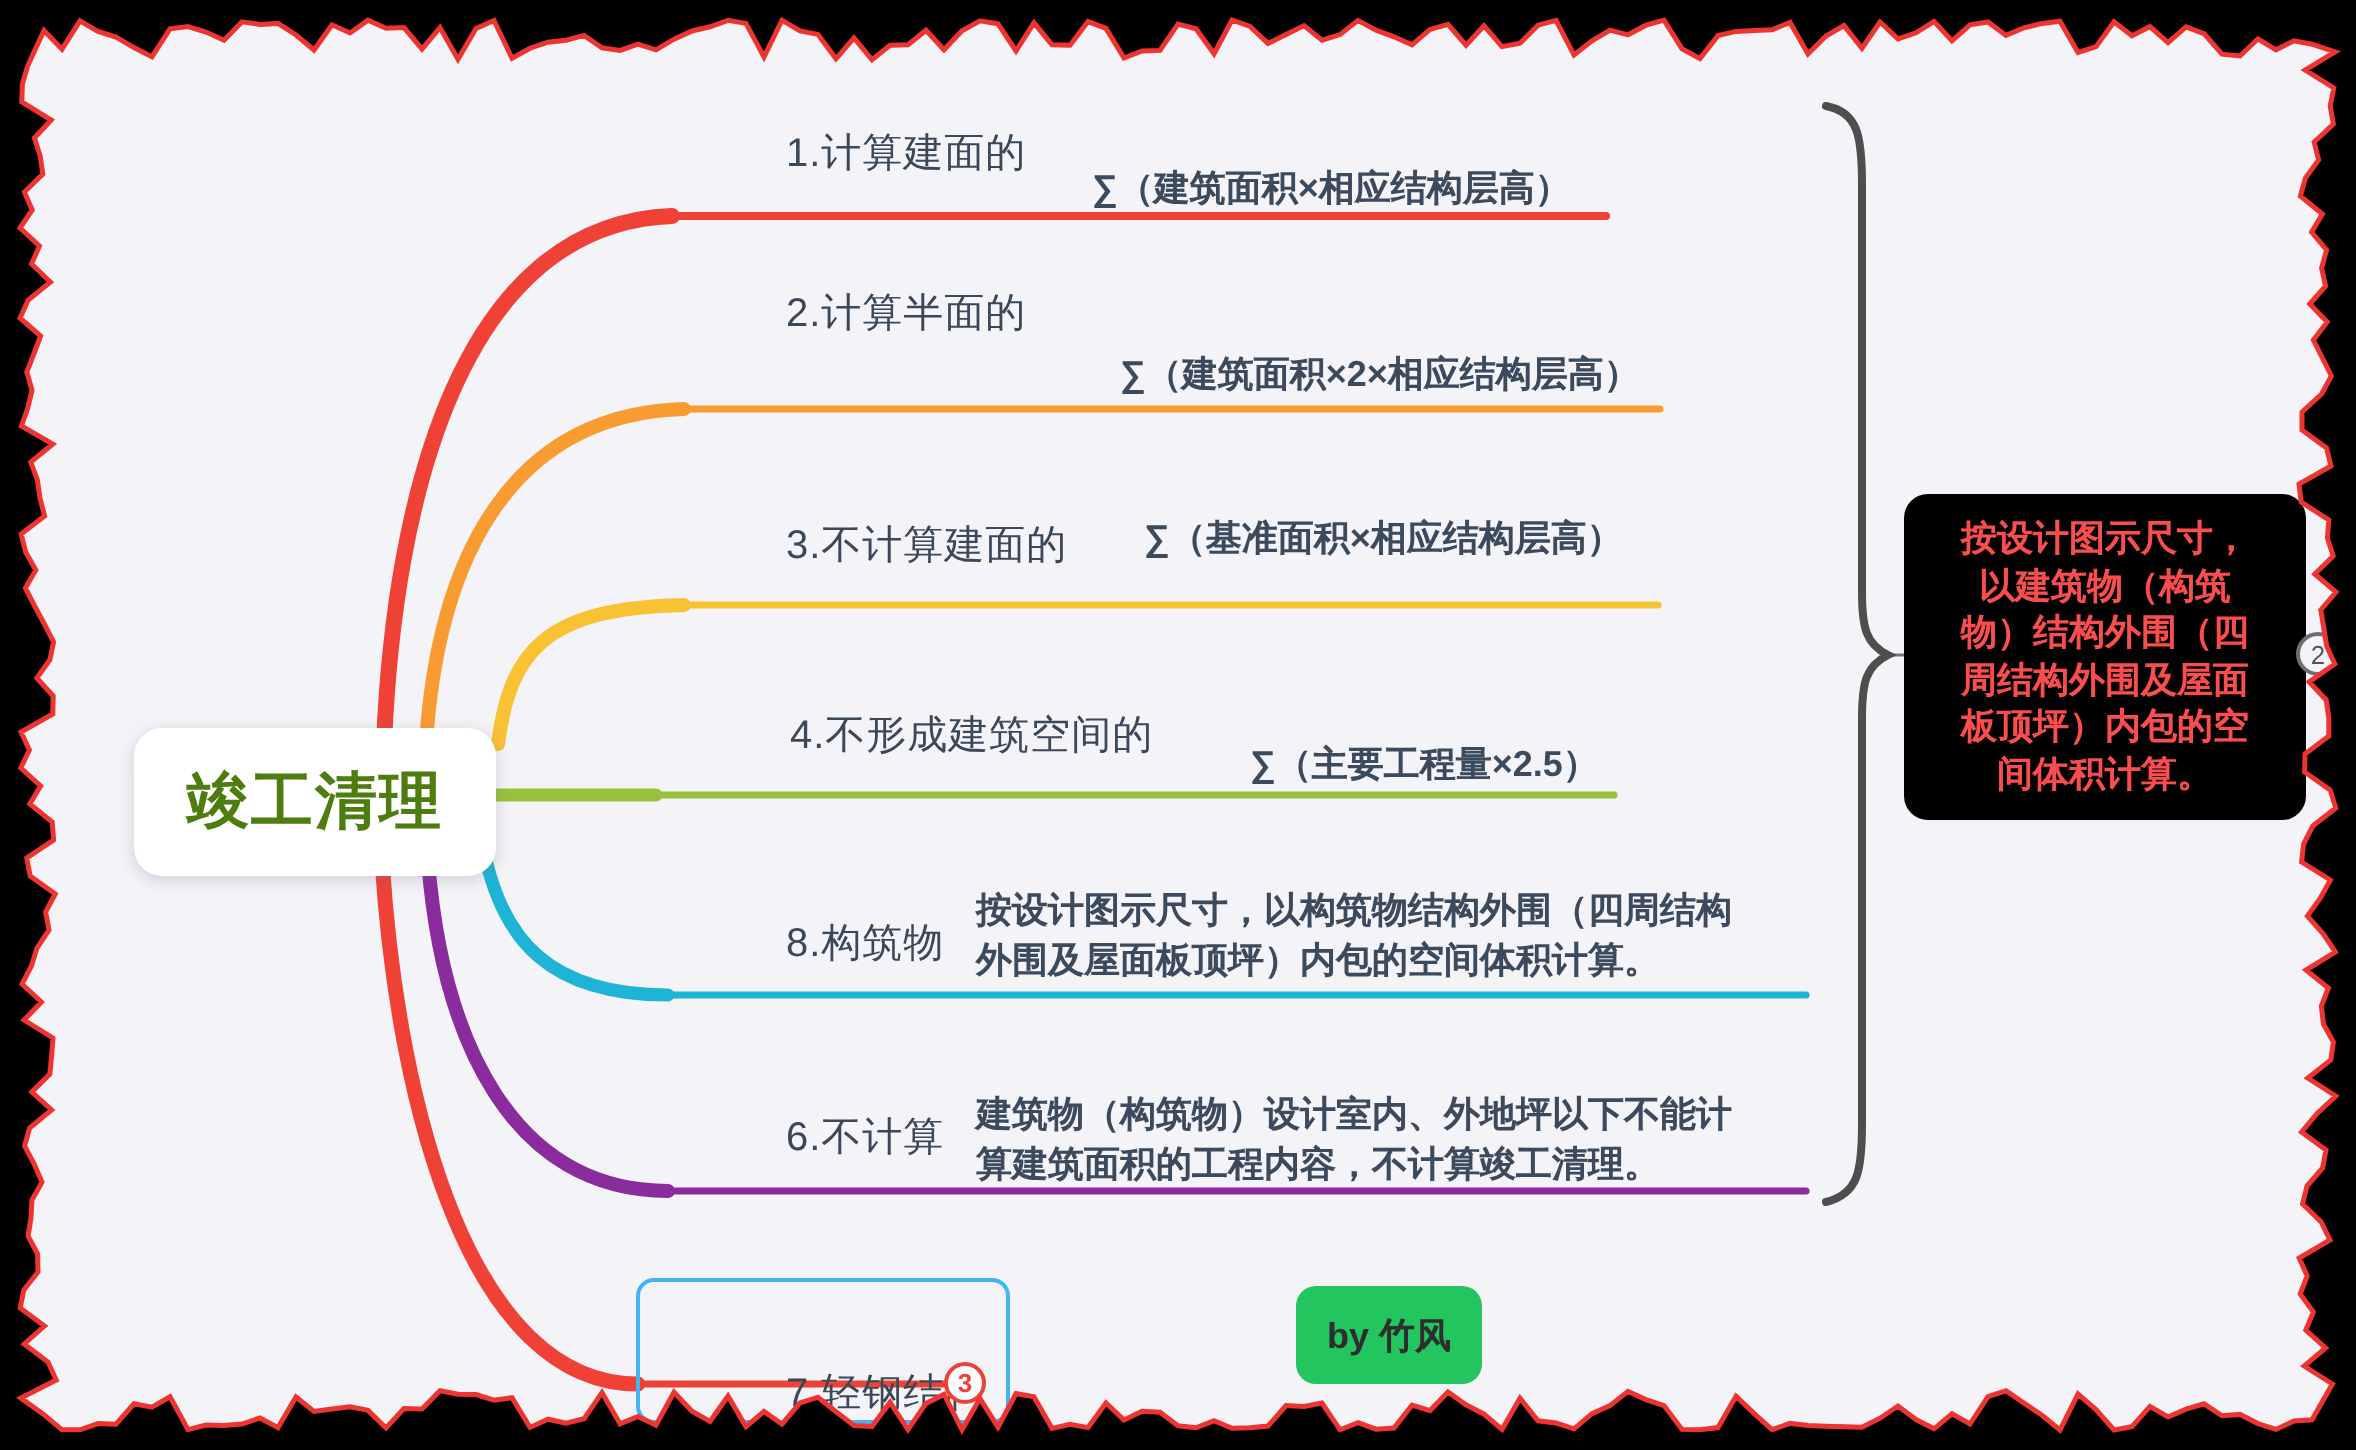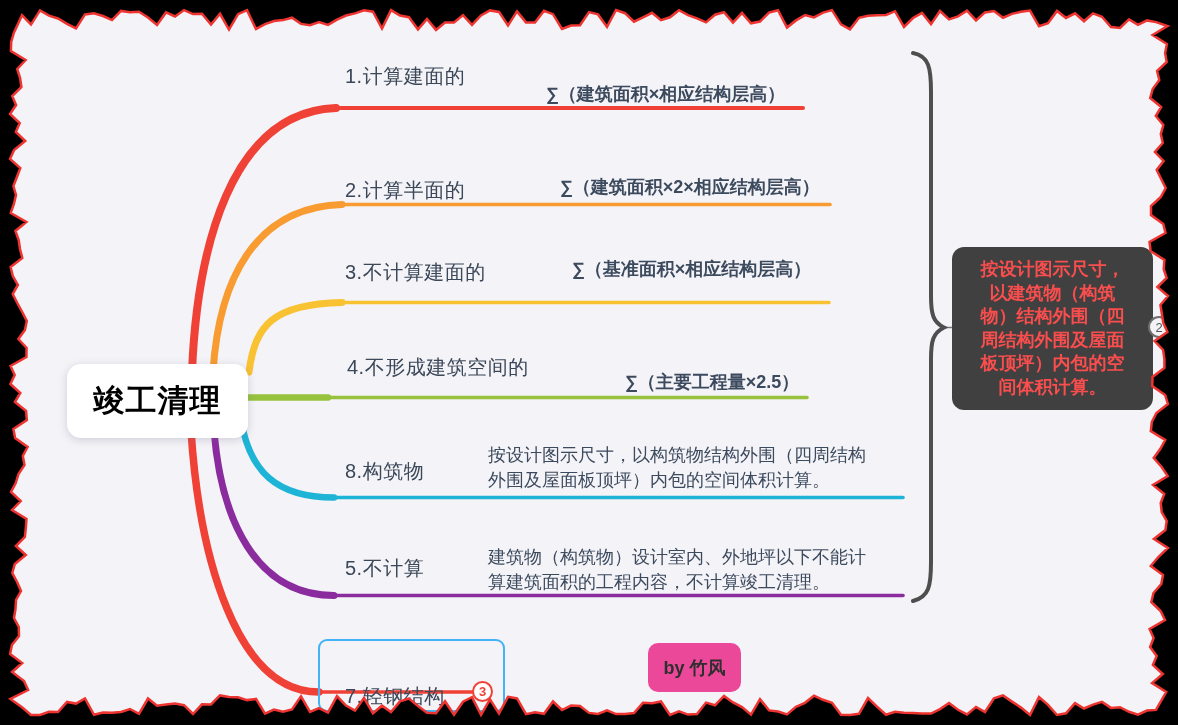--- a/index.html
+++ b/index.html
@@ -8,50 +8,51 @@
     background:#f4f3f7;
     font-family:"Liberation Sans","DejaVu Sans",sans-serif;
   }
   svg.layer{position:absolute;left:0;top:0;}
   #links{z-index:1;}
   #frame{z-index:10;pointer-events:none;}
   .abs{position:absolute;z-index:2;}
   .topic{
     font-size:20px;font-weight:500;color:#3b4859;white-space:nowrap;
     letter-spacing:0.5px;
+    margin-left:48px;
   }
   .formula{
     font-size:18px;font-weight:700;color:#3c4a5e;white-space:nowrap;
   }
   .note{
-    font-size:18px;font-weight:400;color:#3c4a5e;line-height:25px;
+    font-size:18px;font-weight:700;color:#3c4a5e;line-height:25px;
     white-space:pre-line;width:430px;
   }
   #central-node{
     left:67px;top:364px;width:181px;height:74px;background:#ffffff;
     border-radius:14px;display:flex;align-items:center;justify-content:center;
     box-shadow:0 2px 8px rgba(110,110,140,.28);z-index:3;
   }
   #central-node .label{
-    font-size:31px;font-weight:800;color:#000000;letter-spacing:1px;white-space:nowrap;
+    font-size:31px;font-weight:800;color:#4d7c0f;letter-spacing:1px;white-space:nowrap;
   }
   #branch7-highlight{
     left:318px;top:639px;width:183px;height:69px;border:2.5px solid #42b3f7;
     border-radius:9px;background:transparent;z-index:2;
   }
   #group-note{
     left:952px;top:247px;width:201px;height:163px;background:#edeae8;
     border-radius:12px;display:flex;align-items:center;justify-content:center;
     text-align:center;z-index:2;
   }
   #group-note .txt{
     font-size:18px;font-weight:700;line-height:23.5px;white-space:pre-line;
   }
   #credit-badge{
-    left:648px;top:643px;width:93px;height:49px;background:#ec4899;
+    left:648px;top:643px;width:93px;height:49px;background:#22c55e;
     border-radius:10px;display:flex;align-items:center;justify-content:center;
     font-size:18px;font-weight:700;color:#2e2e2e;z-index:2;
   }
   .marker{
     border-radius:50%;display:flex;align-items:center;justify-content:center;
     font-size:13px;font-weight:700;z-index:4;box-sizing:border-box;
   }
   #marker-3{
     left:472px;top:681px;width:21px;height:21px;background:#ffffff;
     border:2px solid #f04137;color:#f04137;
@@ -83,39 +84,39 @@
       <path d="M316,692 H473" fill="none" stroke="#f04137" stroke-width="3.6" stroke-linecap="round"></path>
       <path d="M944,327.5 H1150" fill="none" stroke="#777777" stroke-width="1.5" stroke-linecap="round"></path>
       <path d="M913,53 C929,56 931,68 931,92 L931,296 C931,314 933,322 944,327.5 C933,333 931,341 931,359 L931,562 C931,586 929,597 913,601" fill="none" stroke="#4e4e4e" stroke-width="4" stroke-linecap="round"></path>
     </svg>
 
   <div id="central-node" class="abs">
     <span class="label">竣工清理</span>
   </div>
 
   <div class="abs topic" style="left:345px;top:63px">1.计算建面的</div>
-  <div class="abs topic" style="left:345px;top:177px">2.计算半面的</div>
+  <div class="abs topic" style="left:345px;top:143px">2.计算半面的</div>
   <div class="abs topic" style="left:345px;top:259px">3.不计算建面的</div>
   <div class="abs topic" style="left:347px;top:354px">4.不形成建筑空间的</div>
   <div class="abs topic" style="left:345px;top:458px">8.构筑物</div>
-  <div class="abs topic" style="left:345px;top:555px">5.不计算</div>
+  <div class="abs topic" style="left:345px;top:555px">6.不计算</div>
   <div class="abs topic" style="left:345px;top:683px">7.轻钢结构</div>
 
   <div class="abs formula" style="left:546px;top:82px">∑（建筑面积×相应结构层高）</div>
   <div class="abs formula" style="left:560px;top:175px">∑（建筑面积×2×相应结构层高）</div>
   <div class="abs formula" style="left:572px;top:257px">∑（基准面积×相应结构层高）</div>
   <div class="abs formula" style="left:625px;top:370px">∑（主要工程量×2.5）</div>
   <div class="abs note" style="left:488px;top:443px">按设计图示尺寸，以构筑物结构外围（四周结构
 外围及屋面板顶坪）内包的空间体积计算。</div>
   <div class="abs note" style="left:488px;top:545px">建筑物（构筑物）设计室内、外地坪以下不能计
 算建筑面积的工程内容，不计算竣工清理。</div>
 
   <div id="branch7-highlight" class="abs" style="border-color: rgb(66, 179, 247);"></div>
 
-  <div id="group-note" class="abs" style="background: #404040;">
+  <div id="group-note" class="abs" style="background: #000000;">
     <span class="txt" style="color: rgb(250, 77, 77);">按设计图示尺寸，
 以建筑物（构筑
 物）结构外围（四
 周结构外围及屋面
 板顶坪）内包的空
 间体积计算。</span>
   </div>
 
   <div id="marker-2" class="abs marker">2</div>
   <div id="marker-3" class="abs marker">3</div>

